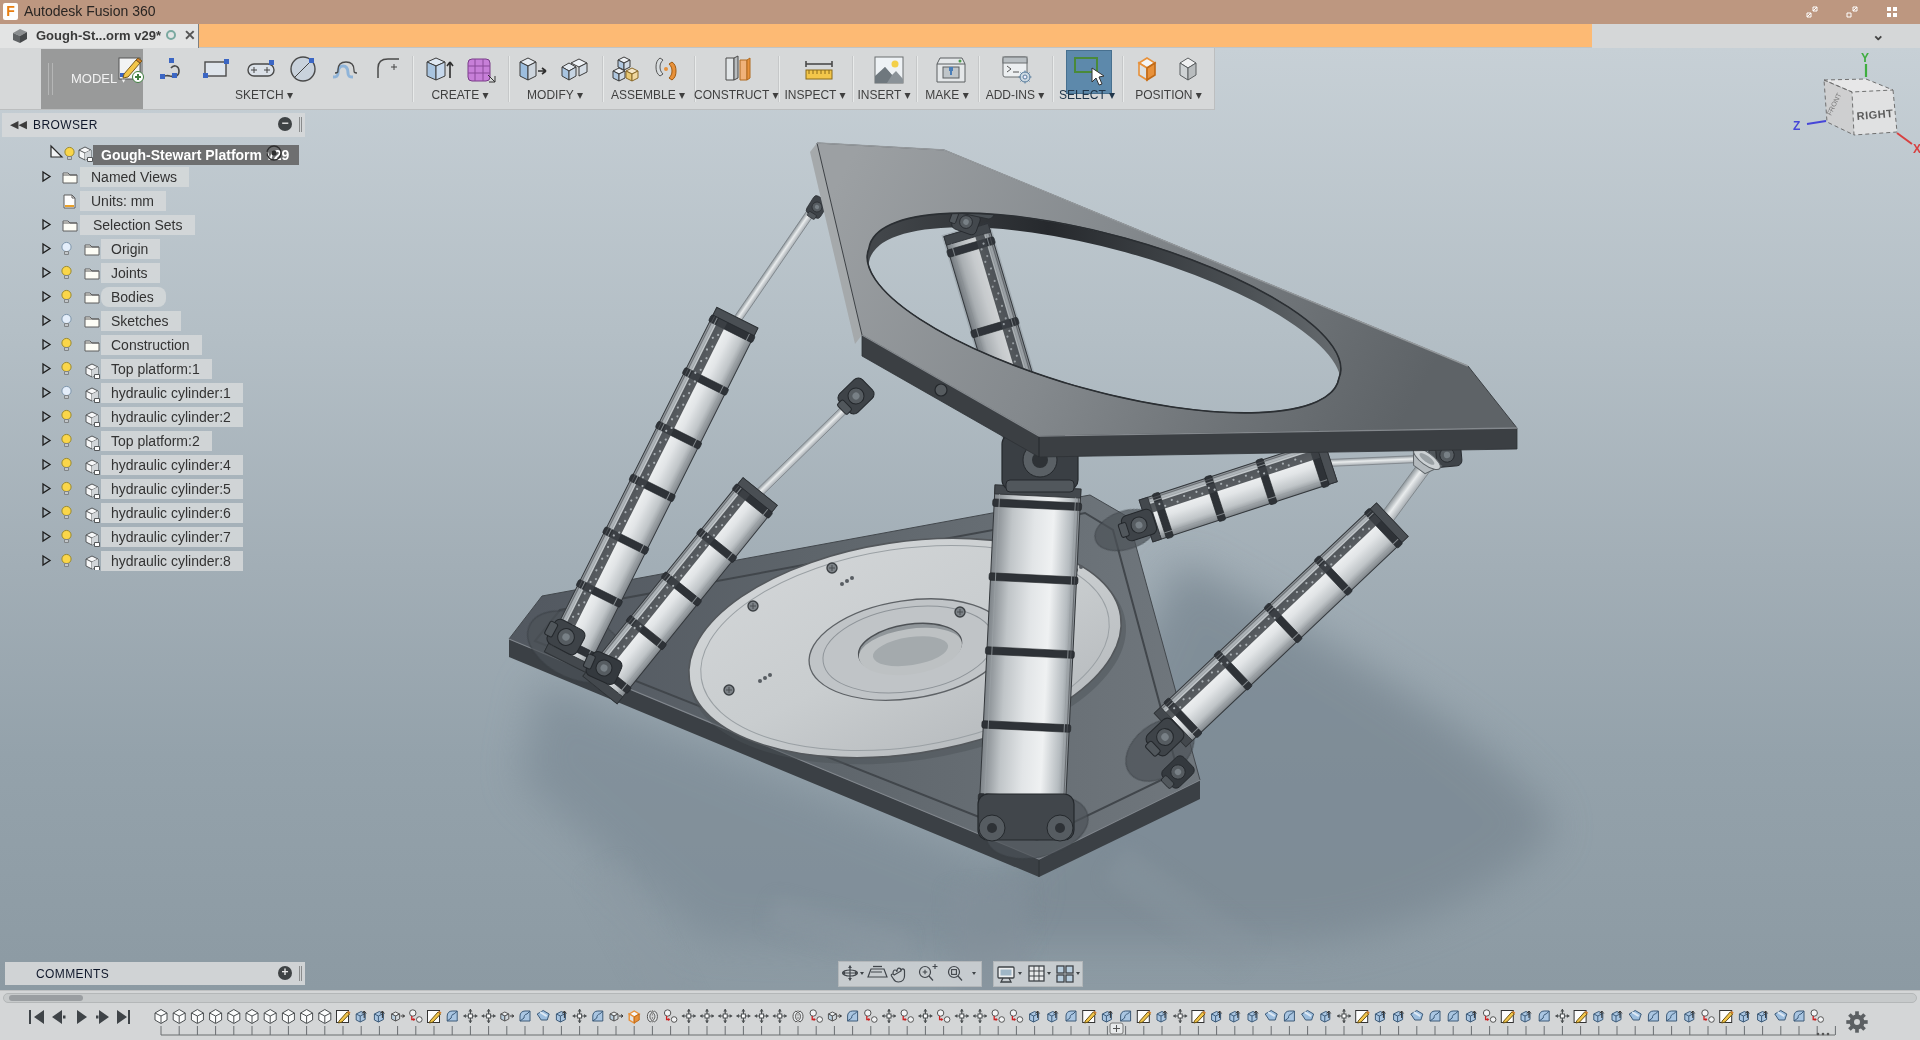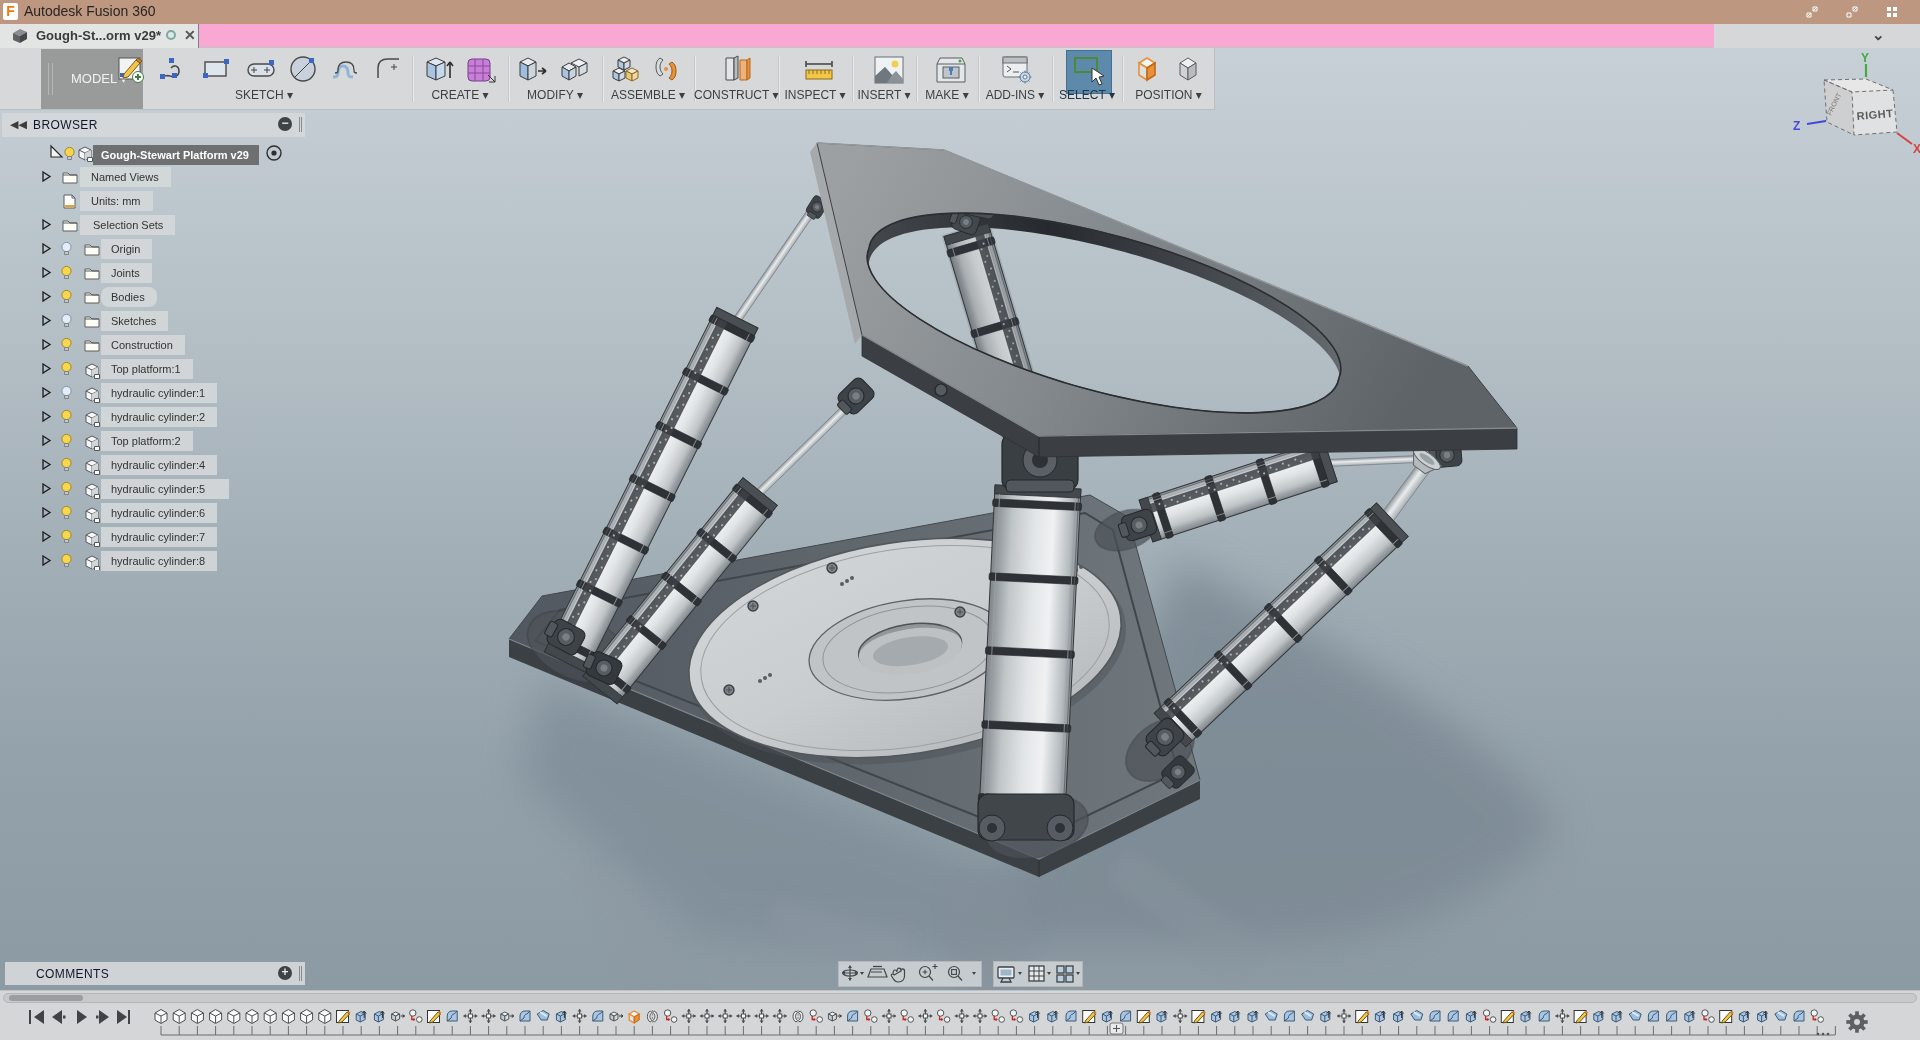--- a/index.html
+++ b/index.html
@@ -9,21 +9,21 @@
 #viewport{position:absolute;left:0;top:48px;width:1920px;height:942px;
   background:linear-gradient(180deg,#c7d0d6 0%,#b4bfc6 30%,#a2aeb6 55%,#94a2ab 75%,#8c9aa3 100%);}
 #modelsvg{position:absolute;left:0;top:0;}
 
 #titlebar{position:absolute;left:0;top:0;width:1920px;height:24px;background:#bd9780;}
 #flogo{position:absolute;left:3px;top:3px;width:15px;height:17px;background:#fdfdfd;border-radius:2px;
   color:#e87d10;font-weight:bold;font-size:14px;text-align:center;line-height:17px;}
 #titletext{position:absolute;left:24px;top:3px;font-size:14px;color:#292522;}
 .winbtn{position:absolute;top:6px;width:12px;height:12px;color:#fff;font-size:11px;line-height:12px;}
 
-#tabbar{position:absolute;left:0;top:24px;width:1714px;height:24px;background:#f9a8d4;border-bottom:1px solid #c2c4c4;}
+#tabbar{position:absolute;left:0;top:24px;width:1592px;height:24px;background:#fdba74;border-bottom:1px solid #c2c4c4;}
 #tab{position:absolute;left:0;top:0;width:199px;height:24px;background:#e3e4e4;border-right:1px solid #7e8081;}
 #tabtext{position:absolute;left:36px;top:4px;font-size:13px;font-weight:bold;color:#3a3a3a;}
 #tabcircle{position:absolute;left:166px;top:6px;width:10px;height:10px;border:2px solid #7aa9a0;border-radius:50%;}
 #tabx{position:absolute;left:184px;top:3px;font-size:14px;font-weight:bold;color:#555;}
 #tabchev{position:absolute;left:1872px;top:2px;font-size:15px;font-weight:bold;color:#444;}
 
 #toolbar{position:absolute;left:0;top:48px;width:1215px;height:62px;background:#d6d8d9;border-bottom:1px solid #bcbebf;border-right:1px solid #bcbebf;}
 #modelbox{position:absolute;left:4px;top:1px;width:102px;height:60px;background:#999a9a;margin-left:37px;}
 #modelbox .grip{position:absolute;left:7px;top:14px;width:1px;height:32px;background:#b5b6b6;box-shadow:4px 0 0 #b5b6b6;}
 #modelbox .txt{position:absolute;left:30px;top:22px;color:#f2f2f2;font-size:13px;}
@@ -34,21 +34,21 @@
 
 .fpanel{position:absolute;background:rgba(214,216,217,0.92);font-size:12px;color:#3d3d3d;}
 #browserhead{left:2px;top:113px;width:303px;height:24px;}
 #commentshead{left:5px;top:962px;width:300px;height:23px;}
 .fpanel .cap{position:absolute;left:31px;top:5px;letter-spacing:0.4px;color:#0f172a;}
 .fpanel .arr{position:absolute;left:8px;top:5px;color:#3c3c3c;font-size:11px;}
 .fpanel .circ{position:absolute;right:13px;top:4px;width:14px;height:14px;background:#3f4345;border-radius:50%;color:#e8e8e8;text-align:center;line-height:13px;font-size:12px;font-weight:bold;}
 .fpanel .hndl{position:absolute;right:3px;top:4px;width:3px;height:15px;border-left:1px solid #8a8c8d;border-right:1px solid #8a8c8d;}
 
 #tree{position:absolute;left:0;top:0;width:330px;height:0;}
-.chip{position:absolute;top:0;height:20px;background:rgba(213,216,217,0.88);color:#333;font-size:11px;line-height:20px;white-space:nowrap;}
+.chip{position:absolute;top:0;height:20px;background:rgba(213,216,217,0.88);color:#333;font-size:14px;line-height:20px;white-space:nowrap;}
 
 #timeline{position:absolute;left:0;top:990px;width:1920px;height:50px;background:#d4d6d7;border-top:1px solid #bfc1c2;}
 #ttrack{position:absolute;left:3px;top:2px;width:1914px;height:10px;background:#c7cacb;border:1px solid #b4b7b8;border-radius:5px;}
 #tthumb{position:absolute;left:5px;top:1px;width:74px;height:6px;background:#9a9ea1;border-radius:3px;}
 
 .navgrp{position:absolute;top:961px;height:26px;background:rgba(209,213,215,0.85);border:1px solid rgba(160,164,166,0.5);}
 </style>
 </head>
 <body>
 <div id="stage">
@@ -603,21 +603,21 @@
 <div class="chip" style="left:101px;top:239px;padding:0 12px 0 10px;">Origin</div>
 <div class="chip" style="left:101px;top:263px;padding:0 12px 0 10px;">Joints</div>
 <div class="chip" style="left:101px;top:287px;padding:0 12px 0 10px;border-radius:8px;">Bodies</div>
 <div class="chip" style="left:101px;top:311px;padding:0 12px 0 10px;">Sketches</div>
 <div class="chip" style="left:101px;top:335px;padding:0 12px 0 10px;">Construction</div>
 <div class="chip" style="left:101px;top:359px;padding:0 12px 0 10px;">Top platform:1</div>
 <div class="chip" style="left:101px;top:383px;padding:0 12px 0 10px;">hydraulic cylinder:1</div>
 <div class="chip" style="left:101px;top:407px;padding:0 12px 0 10px;">hydraulic cylinder:2</div>
 <div class="chip" style="left:101px;top:431px;padding:0 12px 0 10px;">Top platform:2</div>
 <div class="chip" style="left:101px;top:455px;padding:0 12px 0 10px;">hydraulic cylinder:4</div>
-<div class="chip" style="left:101px;top:479px;padding:0 24px 0 10px;">hydraulic cylinder:5</div>
+<div class="chip" style="left:101px;top:479px;padding:0 12px 0 10px;">hydraulic cylinder:5</div>
 <div class="chip" style="left:101px;top:503px;padding:0 12px 10px 10px;">hydraulic cylinder:6</div>
 <div class="chip" style="left:101px;top:527px;padding:0 12px 0 10px;">hydraulic cylinder:7</div>
 <div class="chip" style="left:101px;top:551px;padding:0 12px 0 10px;">hydraulic cylinder:8</div>
 <svg id="treesvg" style="position:absolute;left:0;top:140px" width="300" height="430">
 <defs>
 <g id="i-arr">
             <path d="M1 1L8 5.5L1 10z" fill="none" stroke="#1d1d1d" stroke-width="1.3"></path>
           </g>
 <g id="i-bulbon">
             <circle cx="5.5" cy="5" r="4.6" fill="#fad64a" stroke="#9a8a30"></circle>

